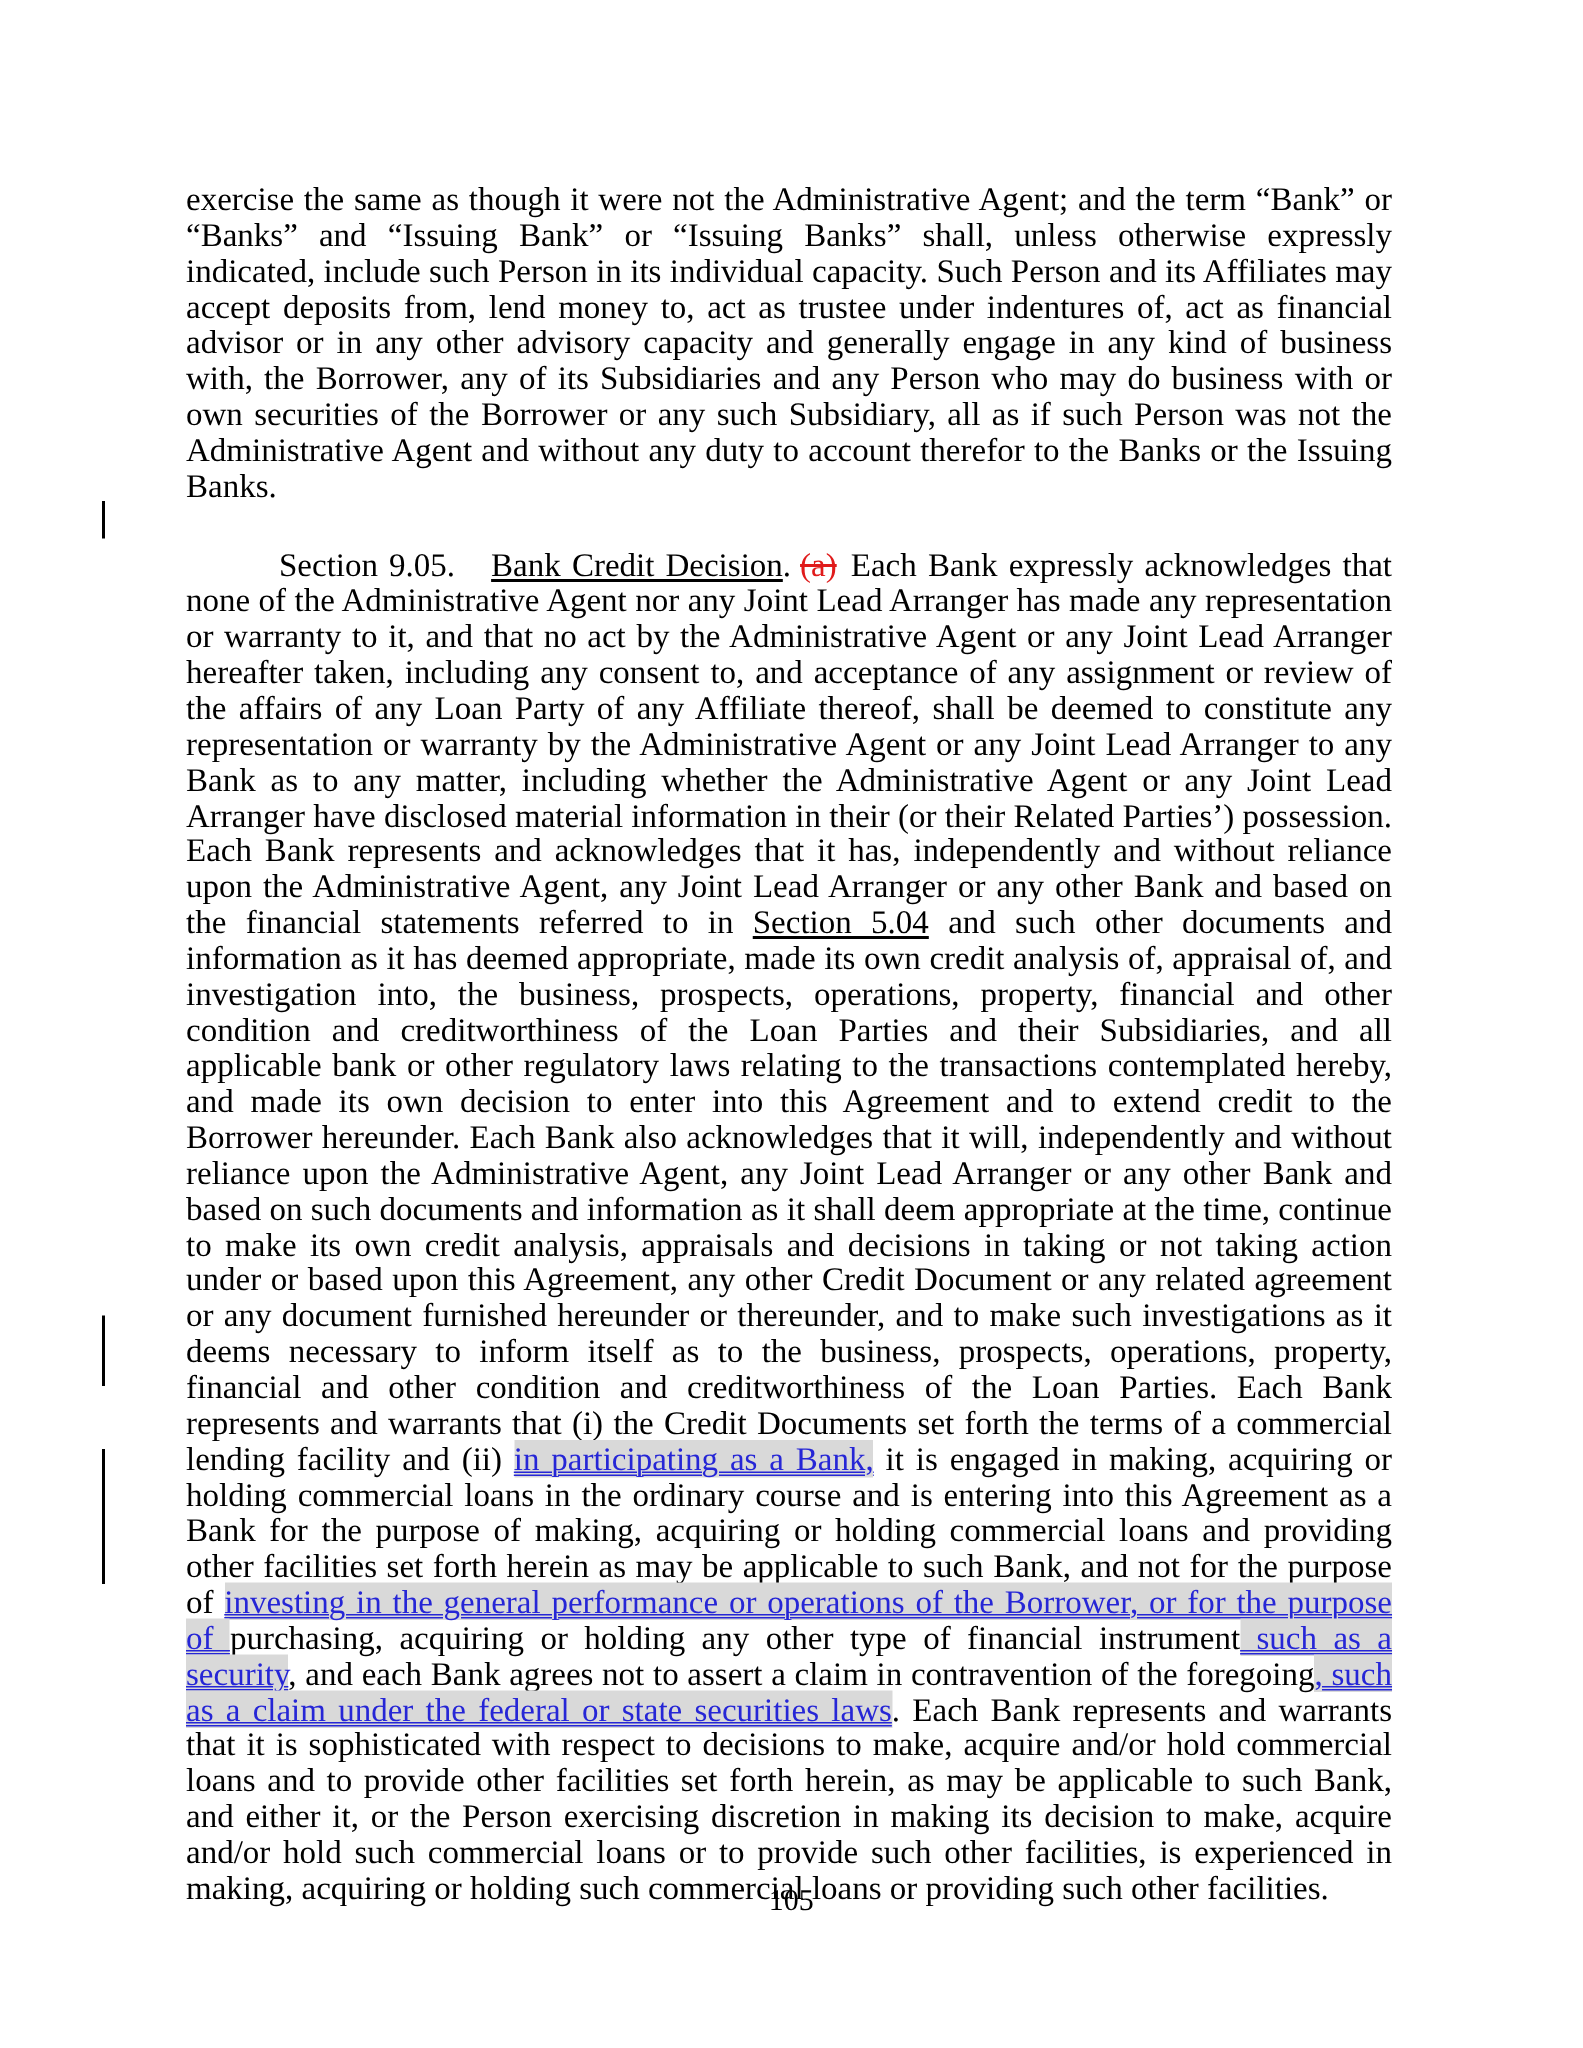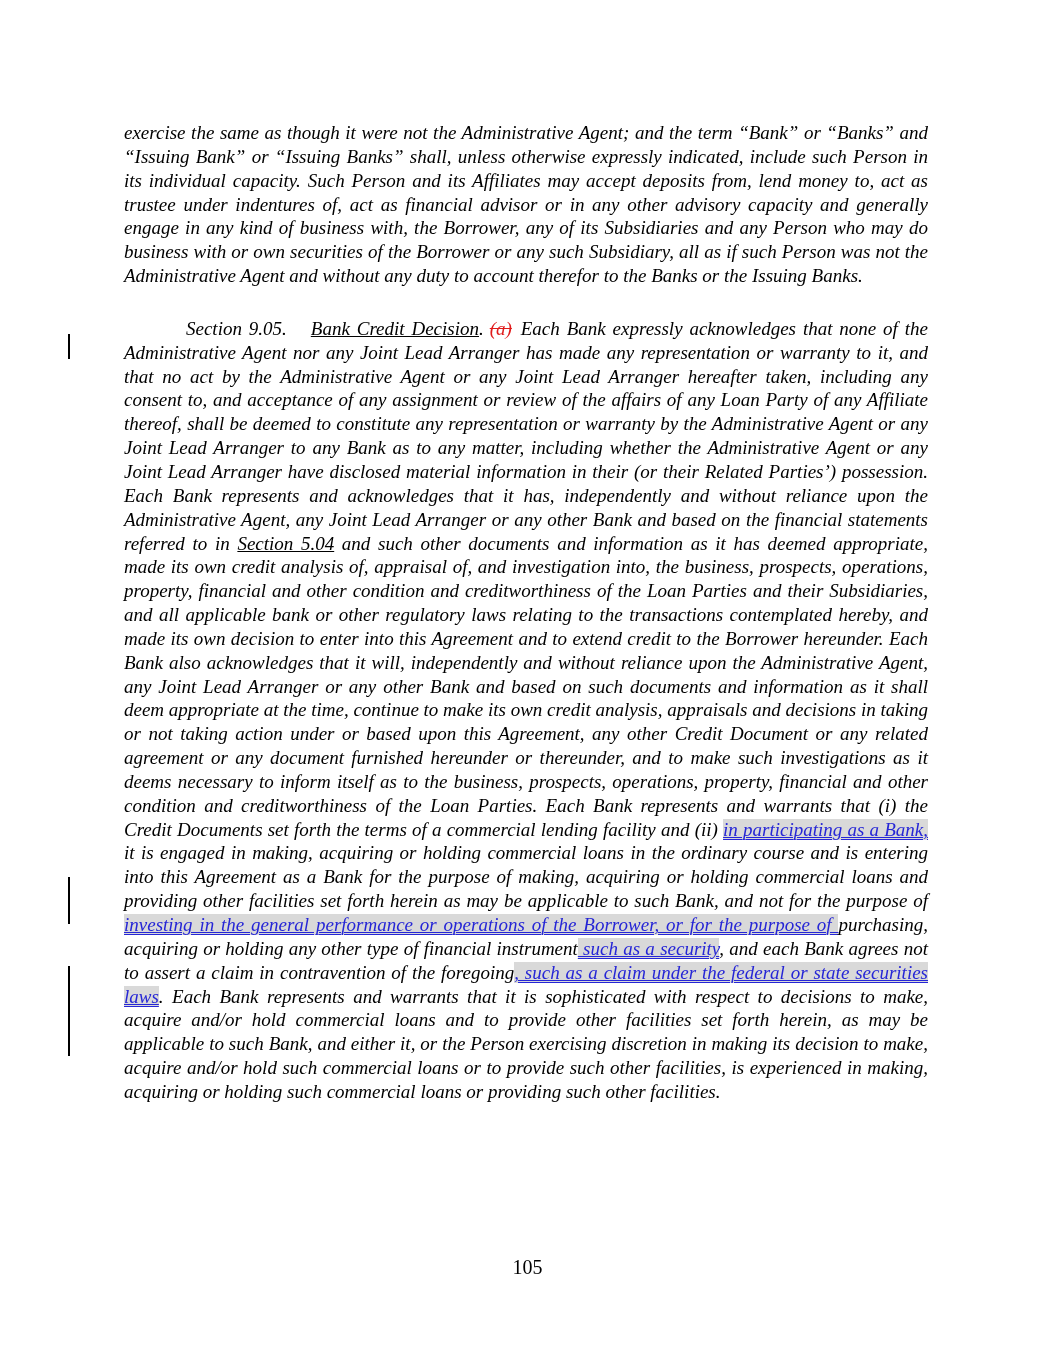--- a/index.html
+++ b/index.html
@@ -13,24 +13,23 @@
     overflow: hidden;
   }
   .content {
     position: absolute;
     left: 124px;
     top: 121px;
     width: 804px;
   }
   .para {
     margin: 0;
-    font-size: 19px;
+    font-size: 22px;
     line-height: 23.85px;
     text-align: justify;
-    font-style: italic;
   }
   .para + .para { margin-top: 29px; }
   .indent { text-indent: 62px; }
   .tab { display: inline-block; width: 24px; }
   .u { text-decoration: underline; }
   .del {
     color: var(--deleted_text, #e01b1b);
     text-decoration: line-through;
     margin-left: 6px;
     margin-right: 2px;

